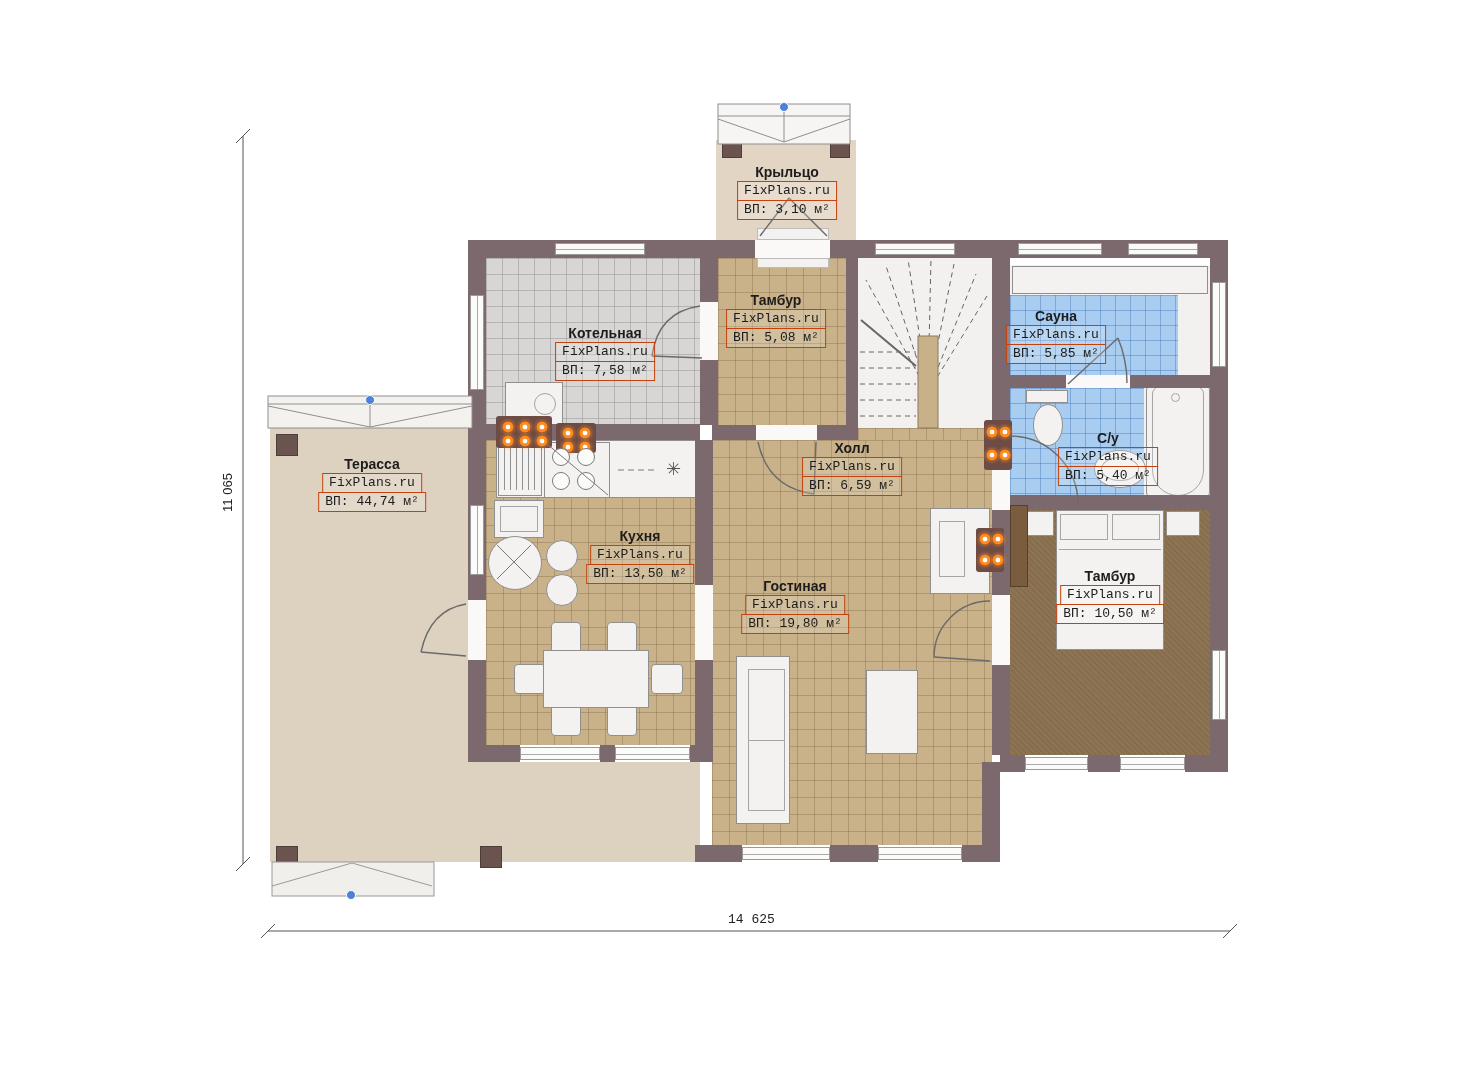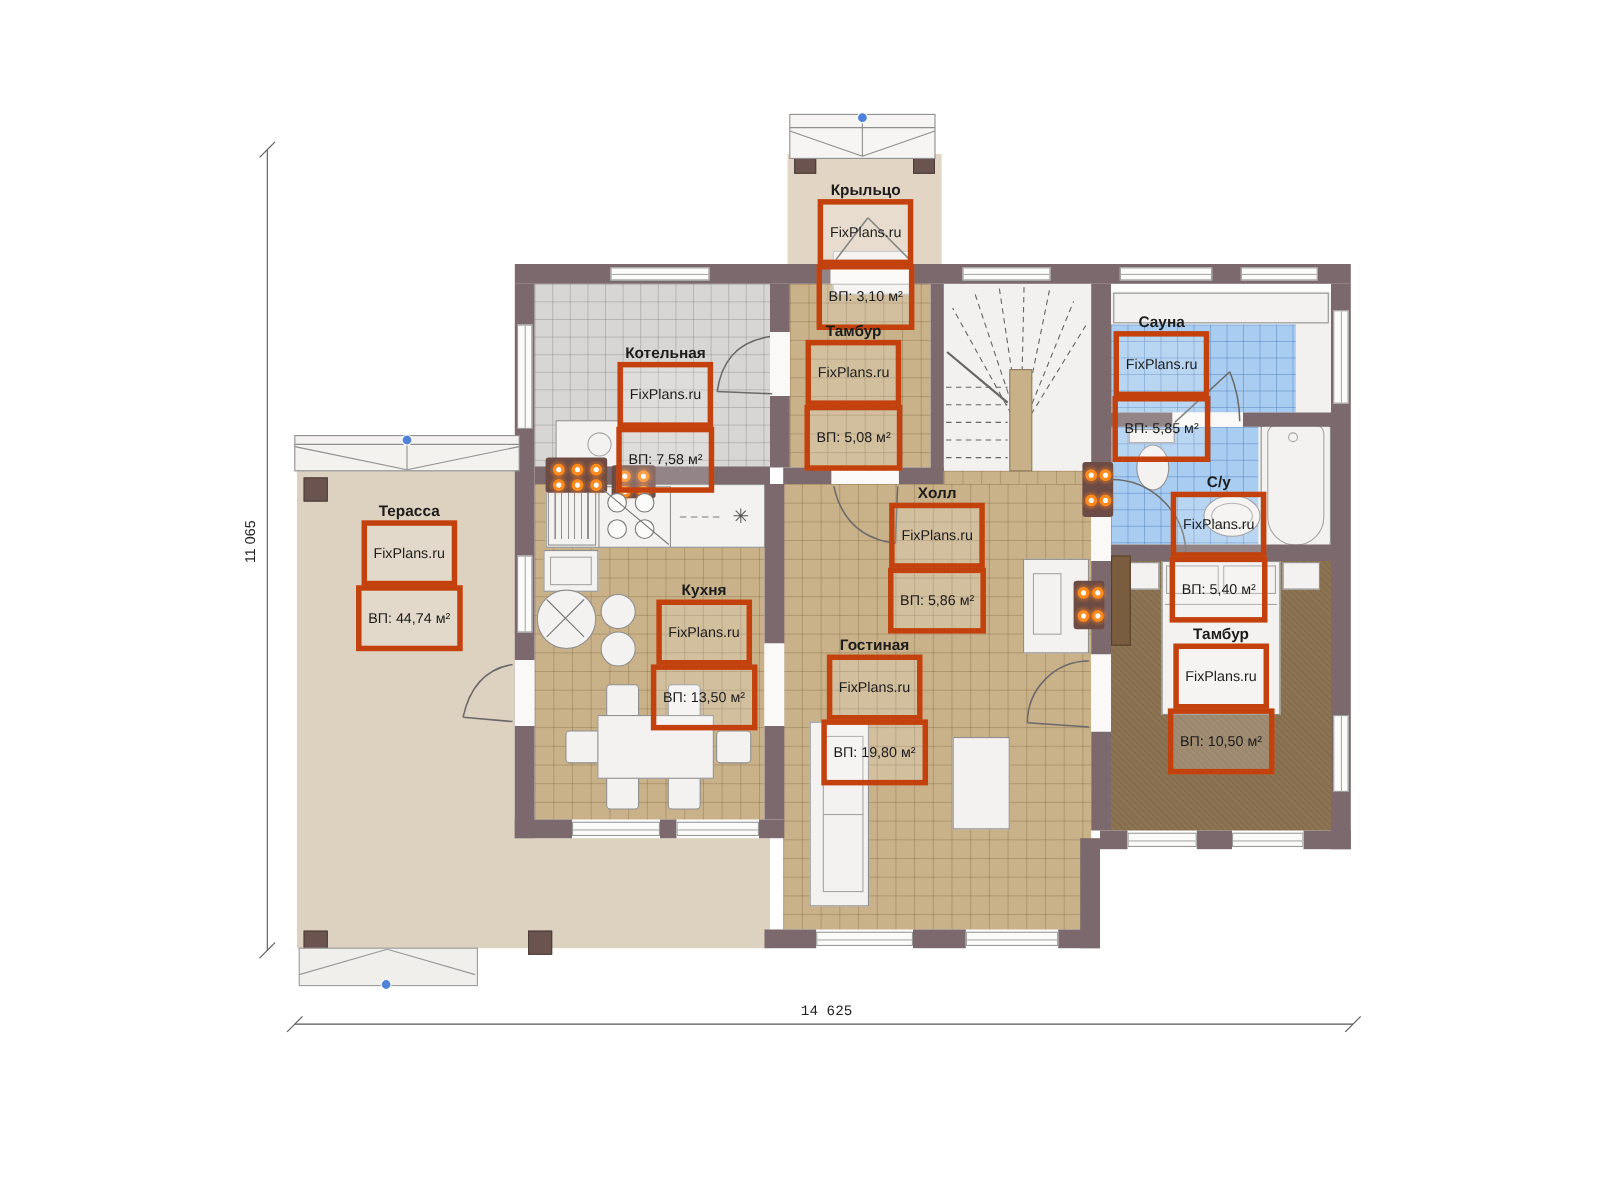--- a/index.html
+++ b/index.html
@@ -38,22 +38,22 @@
   .inner{position:absolute;border:1px solid #a5a5a5;box-sizing:border-box;}
   
   .radband{position:absolute;background:#6d4c45;border-radius:3px;z-index:5;}
   .rad{position:absolute;width:12px;height:12px;border-radius:50%;z-index:6;
     background:radial-gradient(circle,#ffffff 0 24%,#ff8a1e 32% 58%,rgba(255,138,30,0) 72%);
     box-shadow:0 0 3px 1px rgba(255,130,30,.55);}
   
   .rlabel{position:absolute;transform:translateX(-50%);display:flex;flex-direction:column;
     align-items:center;z-index:8;color:#1c1c1c;}
   .rname{font-weight:bold;font-size:14px;margin-bottom:2px;white-space:nowrap;}
-  .rbox{border:5px solid #c2410c;font-size:13px;line-height:18px;padding:16px 6px;margin-top:-1px;
-    white-space:nowrap;background:rgba(255,255,255,.18);}
+  .rbox{border:1px solid #c2410c;font-size:13px;line-height:18px;padding:0 6px;margin-top:-1px;
+    white-space:nowrap;background:rgba(255,255,255,.18);font-family:Liberation Mono, monospace;}
   .dim{position:absolute;font-size:13px;color:#222;z-index:8;white-space:nowrap;}
   .dimv{transform:rotate(-90deg);transform-origin:center;}
   svg.overlay{position:absolute;left:0;top:0;z-index:6;pointer-events:none;}
   .snow{position:absolute;font-size:18px;color:#555;z-index:3;}
   .dishlines{position:absolute;background:repeating-linear-gradient(90deg,#909090 0 1px,transparent 1px 6px);}
 </style>
 </head>
 <body>
 
 <div class="canvas">
@@ -216,49 +216,49 @@
   <div class="rad" style="left:979px;top:533px;"></div>
   <div class="rad" style="left:992px;top:533px;"></div>
   <div class="rad" style="left:979px;top:554px;"></div>
   <div class="rad" style="left:992px;top:554px;"></div>
 
   <div class="rlabel" style="left:787px;top:164px;">
     <div class="rname">Крыльцо</div>
     <div class="rbox">FixPlans.ru</div>
     <div class="rbox">ВП: 3,10 м²</div>
   </div>
-  <div class="rlabel" style="left:605px;top:312px;">
+  <div class="rlabel" style="left:605px;top:325px;">
     <div class="rname">Котельная</div>
     <div class="rbox">FixPlans.ru</div>
     <div class="rbox">ВП: 7,58 м²</div>
   </div>
   <div class="rlabel" style="left:776px;top:292px;">
     <div class="rname">Тамбур</div>
     <div class="rbox">FixPlans.ru</div>
     <div class="rbox">ВП: 5,08 м²</div>
   </div>
-  <div class="rlabel" style="left:1056px;top:284px;">
+  <div class="rlabel" style="left:1056px;top:308px;">
     <div class="rname">Сауна</div>
     <div class="rbox">FixPlans.ru</div>
     <div class="rbox">ВП: 5,85 м²</div>
   </div>
   <div class="rlabel" style="left:1108px;top:430px;">
     <div class="rname">С/у</div>
     <div class="rbox">FixPlans.ru</div>
     <div class="rbox">ВП: 5,40 м²</div>
   </div>
   <div class="rlabel" style="left:372px;top:456px;">
     <div class="rname">Терасса</div>
     <div class="rbox">FixPlans.ru</div>
     <div class="rbox">ВП: 44,74 м²</div>
   </div>
   <div class="rlabel" style="left:852px;top:440px;">
     <div class="rname">Холл</div>
     <div class="rbox">FixPlans.ru</div>
-    <div class="rbox">ВП: 5,86 м²</div>
+    <div class="rbox">ВП: 6,59 м²</div>
   </div>
   <div class="rlabel" style="left:640px;top:528px;">
     <div class="rname">Кухня</div>
     <div class="rbox">FixPlans.ru</div>
     <div class="rbox">ВП: 13,50 м²</div>
   </div>
   <div class="rlabel" style="left:795px;top:578px;">
     <div class="rname">Гостиная</div>
     <div class="rbox">FixPlans.ru</div>
     <div class="rbox">ВП: 19,80 м²</div>

